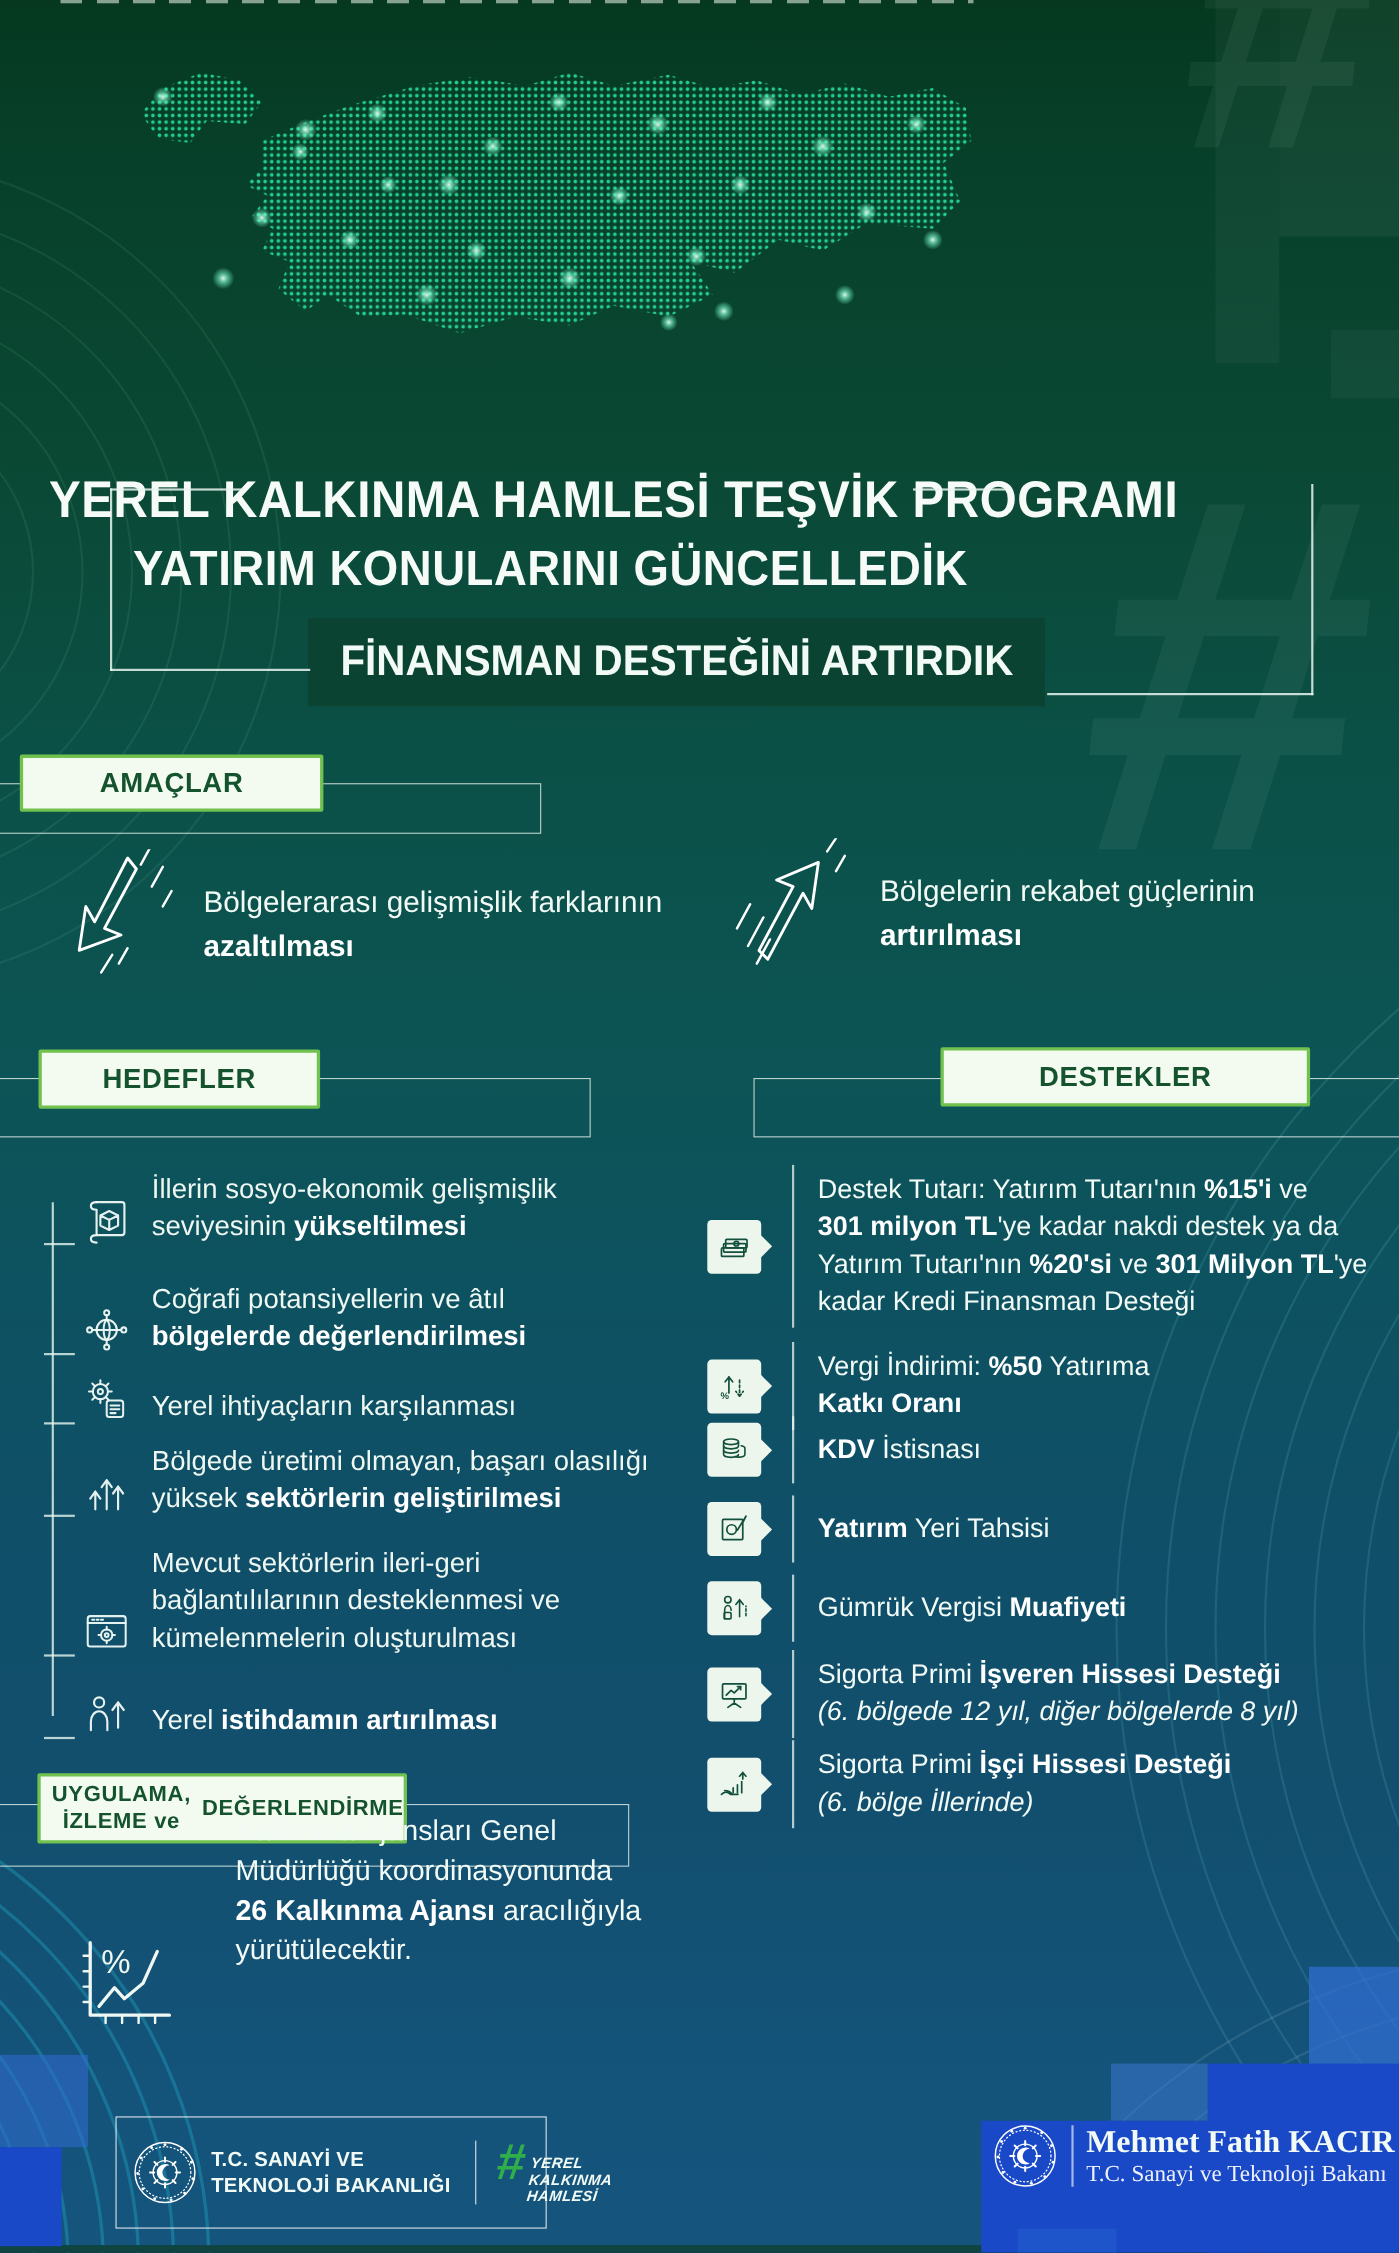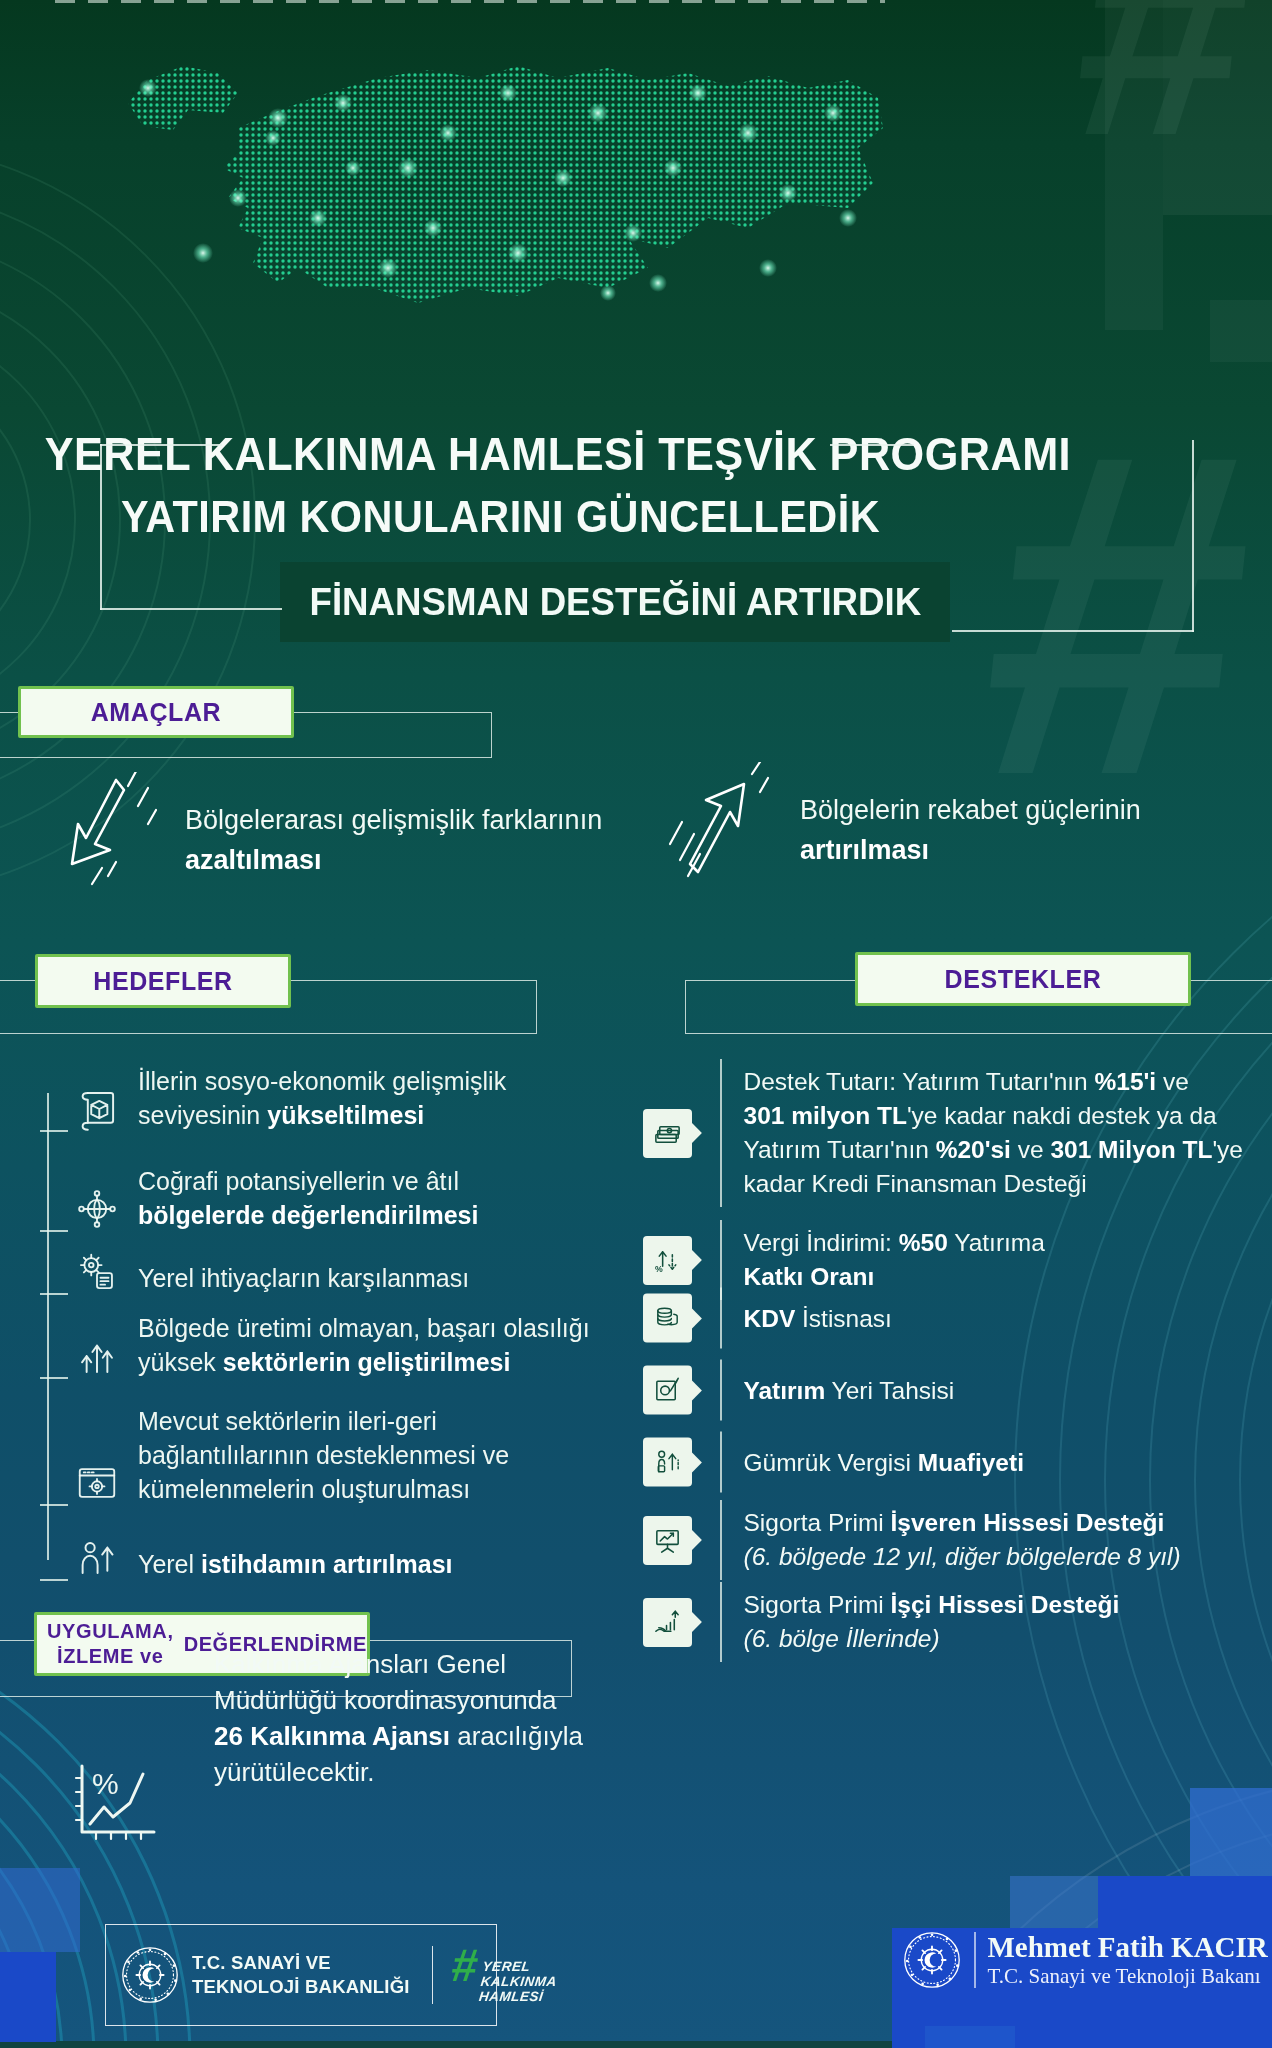--- a/index.html
+++ b/index.html
@@ -19,21 +19,21 @@
   
   .t-line{left:0;width:1000px;text-align:center;font-weight:bold;color:#f6fbf8;letter-spacing:.5px;}
   .t-line span{display:inline-block;transform:scaleX(.92);white-space:nowrap;}
   .t1{top:426px;font-size:47px;}
   .t2{top:491px;font-size:45px;}
   .t3-box{left:280px;top:562px;width:670px;height:80px;background:#0a4331;
     display:flex;align-items:center;justify-content:center;font-size:39px;font-weight:bold;}
   .t3-box span{display:inline-block;transform:scaleX(.94);white-space:nowrap;}
   .thin{background:rgba(233,244,238,.85);}
   
-  .label-box{background:#f3fbf0;border:3px solid #71c14e;border-radius:2px;color:#4c1d95;
+  .label-box{background:#f3fbf0;border:3px solid #71c14e;border-radius:2px;color:#14532d;
     font-weight:bold;display:flex;align-items:center;justify-content:center;text-align:center;
     letter-spacing:.6px;}
   .outline-rect{border:1.5px solid rgba(233,244,238,.8);}
   
   .goal-text{font-size:27px;line-height:40px;}
   
   .h-row{position:absolute;left:40px;width:575px;display:flex;align-items:flex-end;transform:translateY(-50%);}
   .h-tick{width:28px;height:2px;background:rgba(230,245,238,.8);margin-right:6px;flex:none;}
   .h-icon{width:46px;height:46px;flex:none;margin-right:18px;}
   .h-text{font-size:25px;line-height:34px;color:#eef7f2;}

